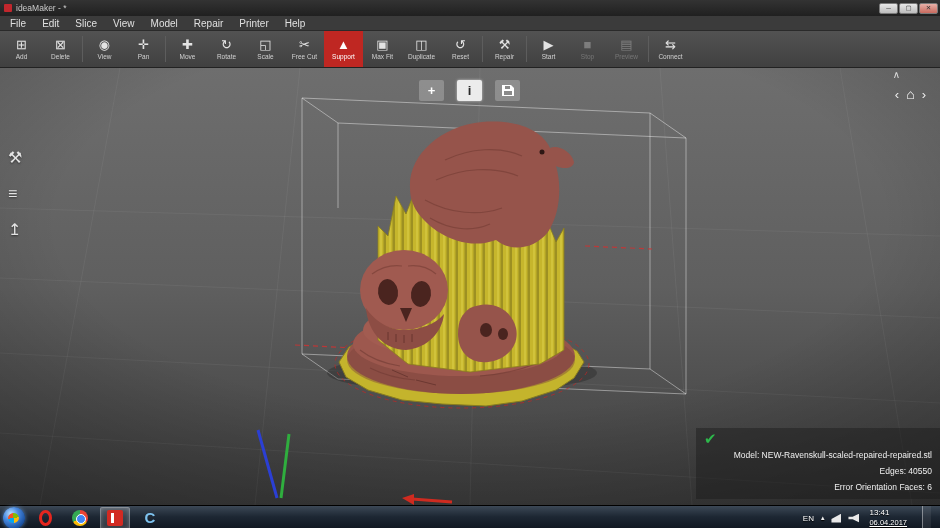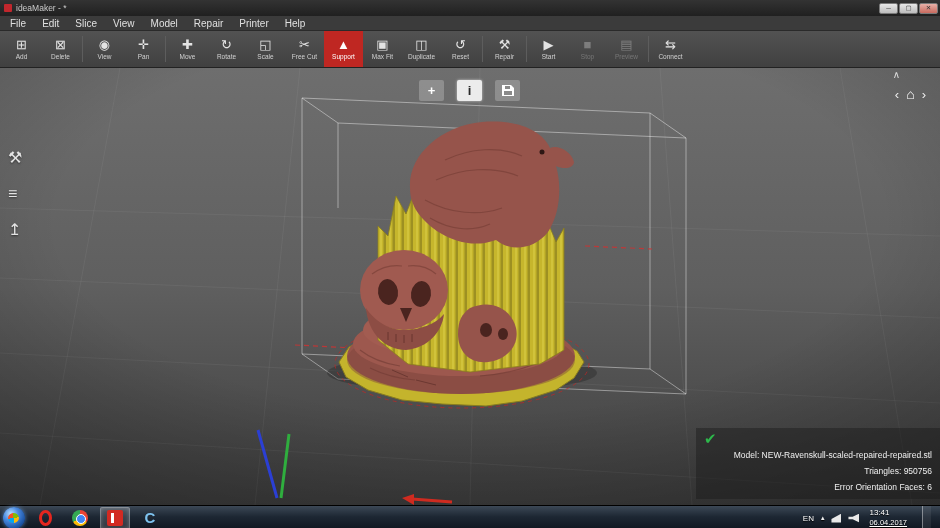--- a/index.html
+++ b/index.html
@@ -307,21 +307,21 @@
     <div class="vp-nav">
       <span class="arrow">‹</span>
       <span class="home">⌂</span>
       <span class="arrow">›</span>
     </div>
 
     <div class="info-panel">
       <div class="check-ico">✔</div>
       <div id="info-lines">
           <div class="info-line">Model: NEW-Ravenskull-scaled-repaired-repaired.stl</div>
-          <div class="info-line">Triangles: 950756</div>
+          <div class="info-line">Edges: 40550</div>
           <div class="info-line">Error Orientation Faces: 6</div>
         </div>
     </div>
   </div>
 
   <div class="taskbar">
     <div class="start-orb"></div>
     <div id="task-apps" style="display:flex;">
         <div class="task-app">
           <span class="opera-o"></span>

